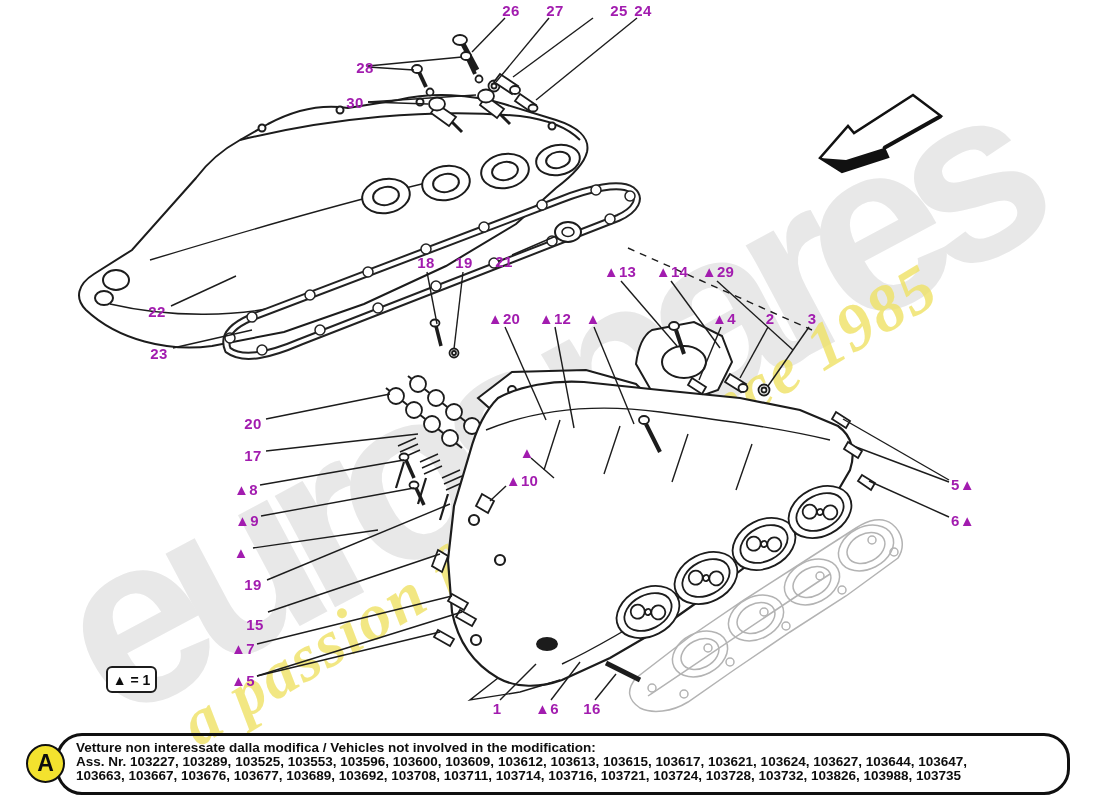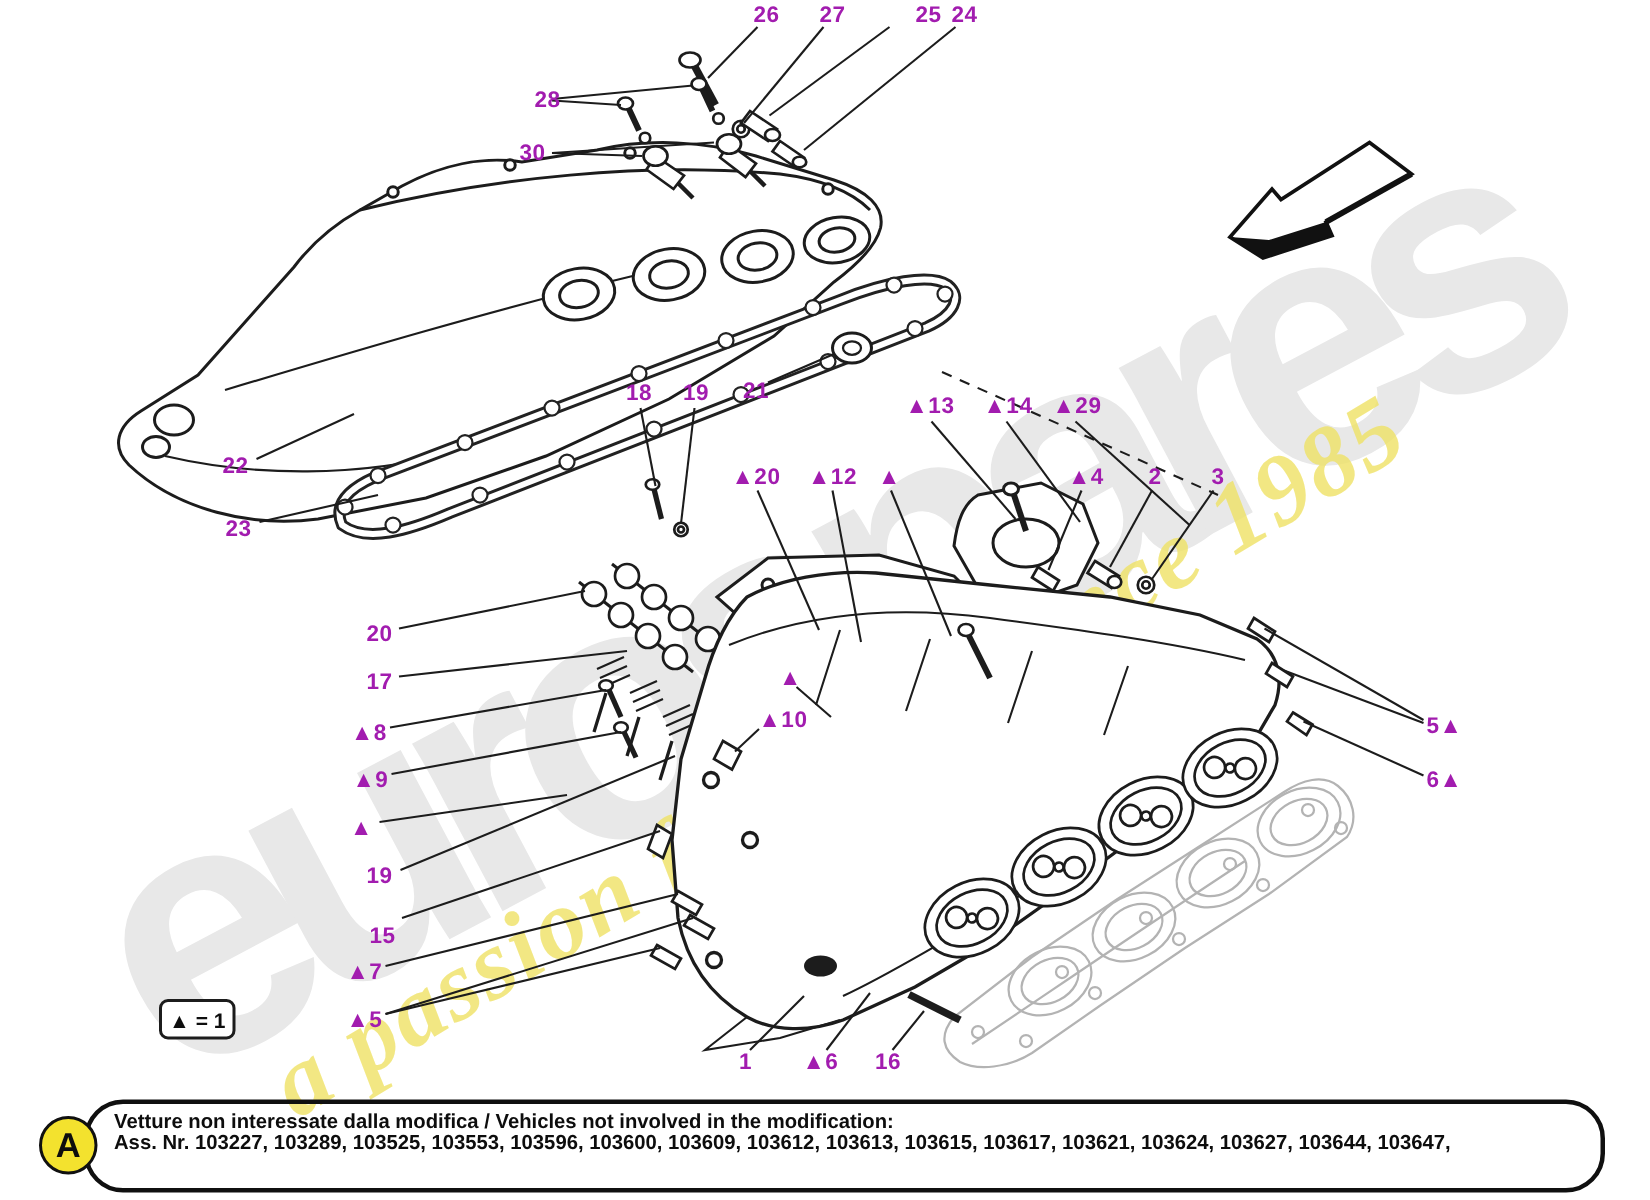--- a/index.html
+++ b/index.html
@@ -408,15 +408,16 @@
 
   <div id="legend">
     <span>▲ = 1</span>
   </div>
 
   <div id="footer"></div>
   <div id="badge">A</div>
   <div id="footer-text">
     <div>Vetture non interessate dalla modifica / Vehicles not involved in the modification:</div>
     <div>Ass. Nr. 103227, 103289, 103525, 103553, 103596, 103600, 103609, 103612, 103613, 103615, 103617, 103621, 103624, 103627, 103644, 103647,</div>
+    <div>103663, 103667, 103676, 103677, 103689, 103692, 103708, 103711, 103714, 103716, 103721, 103724, 103728, 103732, 103826, 103988, 103735</div>
   </div>
 
 </div>
 
 </body></html>

